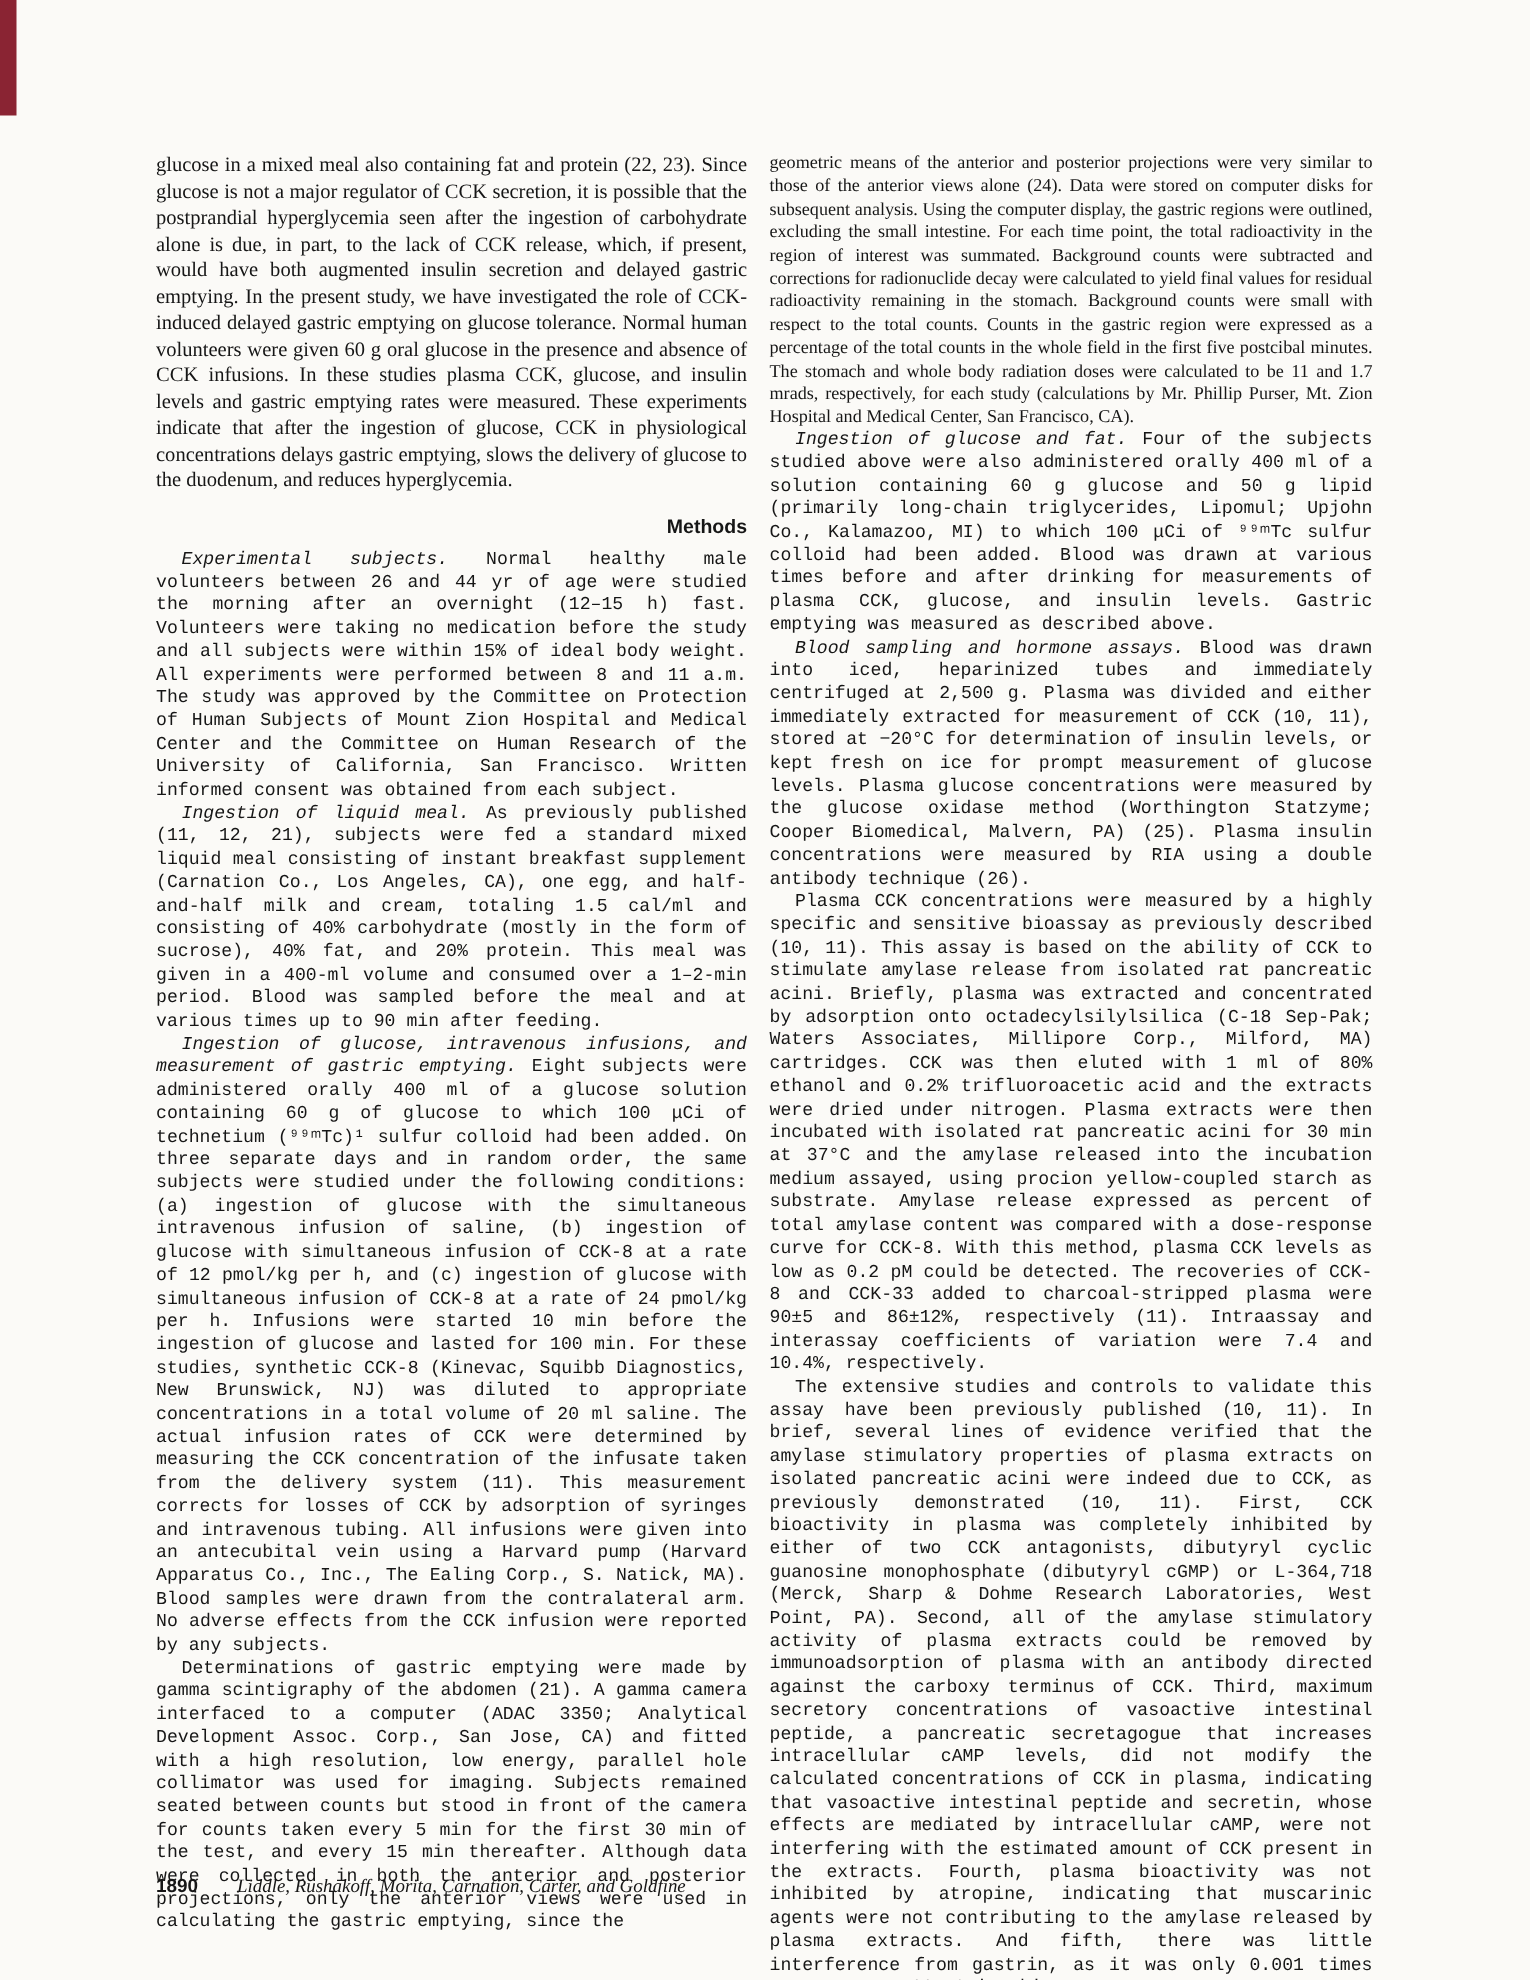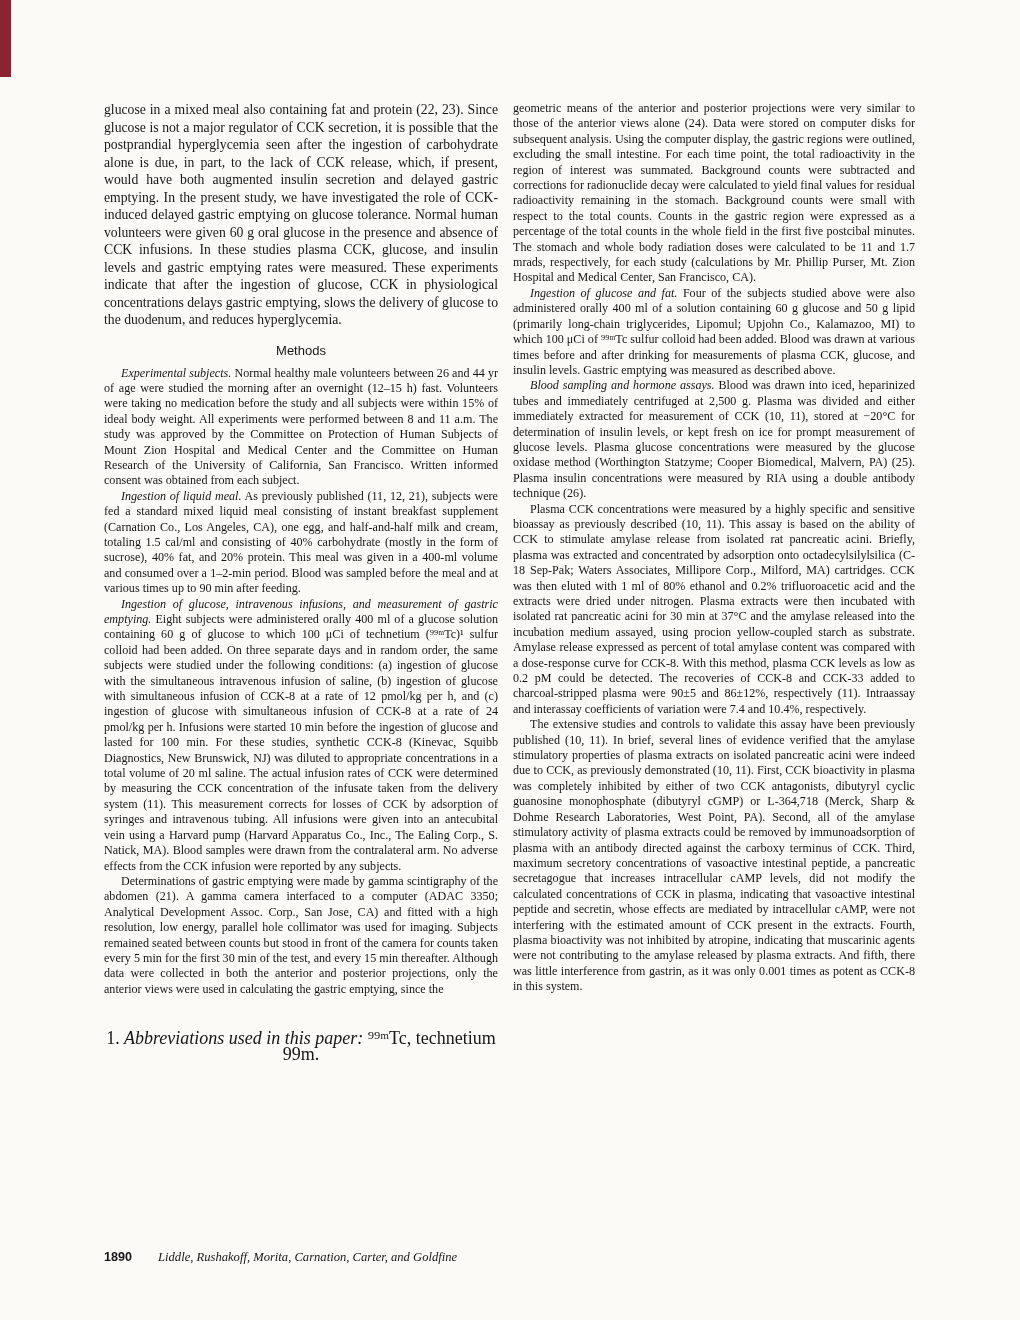--- a/index.html
+++ b/index.html
@@ -34,28 +34,28 @@
   .column-right { left: 513px; width: 402px; }
   p { margin: 0; }
   .body-lg {
     font-size: 13.7px;
     line-height: 17.5px;
   }
   .body-sm {
     font-size: 12.1px;
     line-height: 15.4px;
   }
-  .indent { text-indent: 17px; }
+  .indent { text-indent: 17px; font-family: Liberation Mono, monospace; }
   .lead { font-style: italic; }
   .section-heading {
     font-family: "Liberation Sans", "DejaVu Sans", sans-serif;
     font-size: 13px;
-    font-weight: normal;
+    font-weight: bold;
     margin: 14px 0 8px 0;
-    text-align: center;
+    text-align: right;
   }
   .footnote {
     margin-top: 34px;
     font-size: 18px;
     line-height: 15.4px;
     text-align: center;
   }
   .page-footer {
     position: absolute;
     left: 104px;

